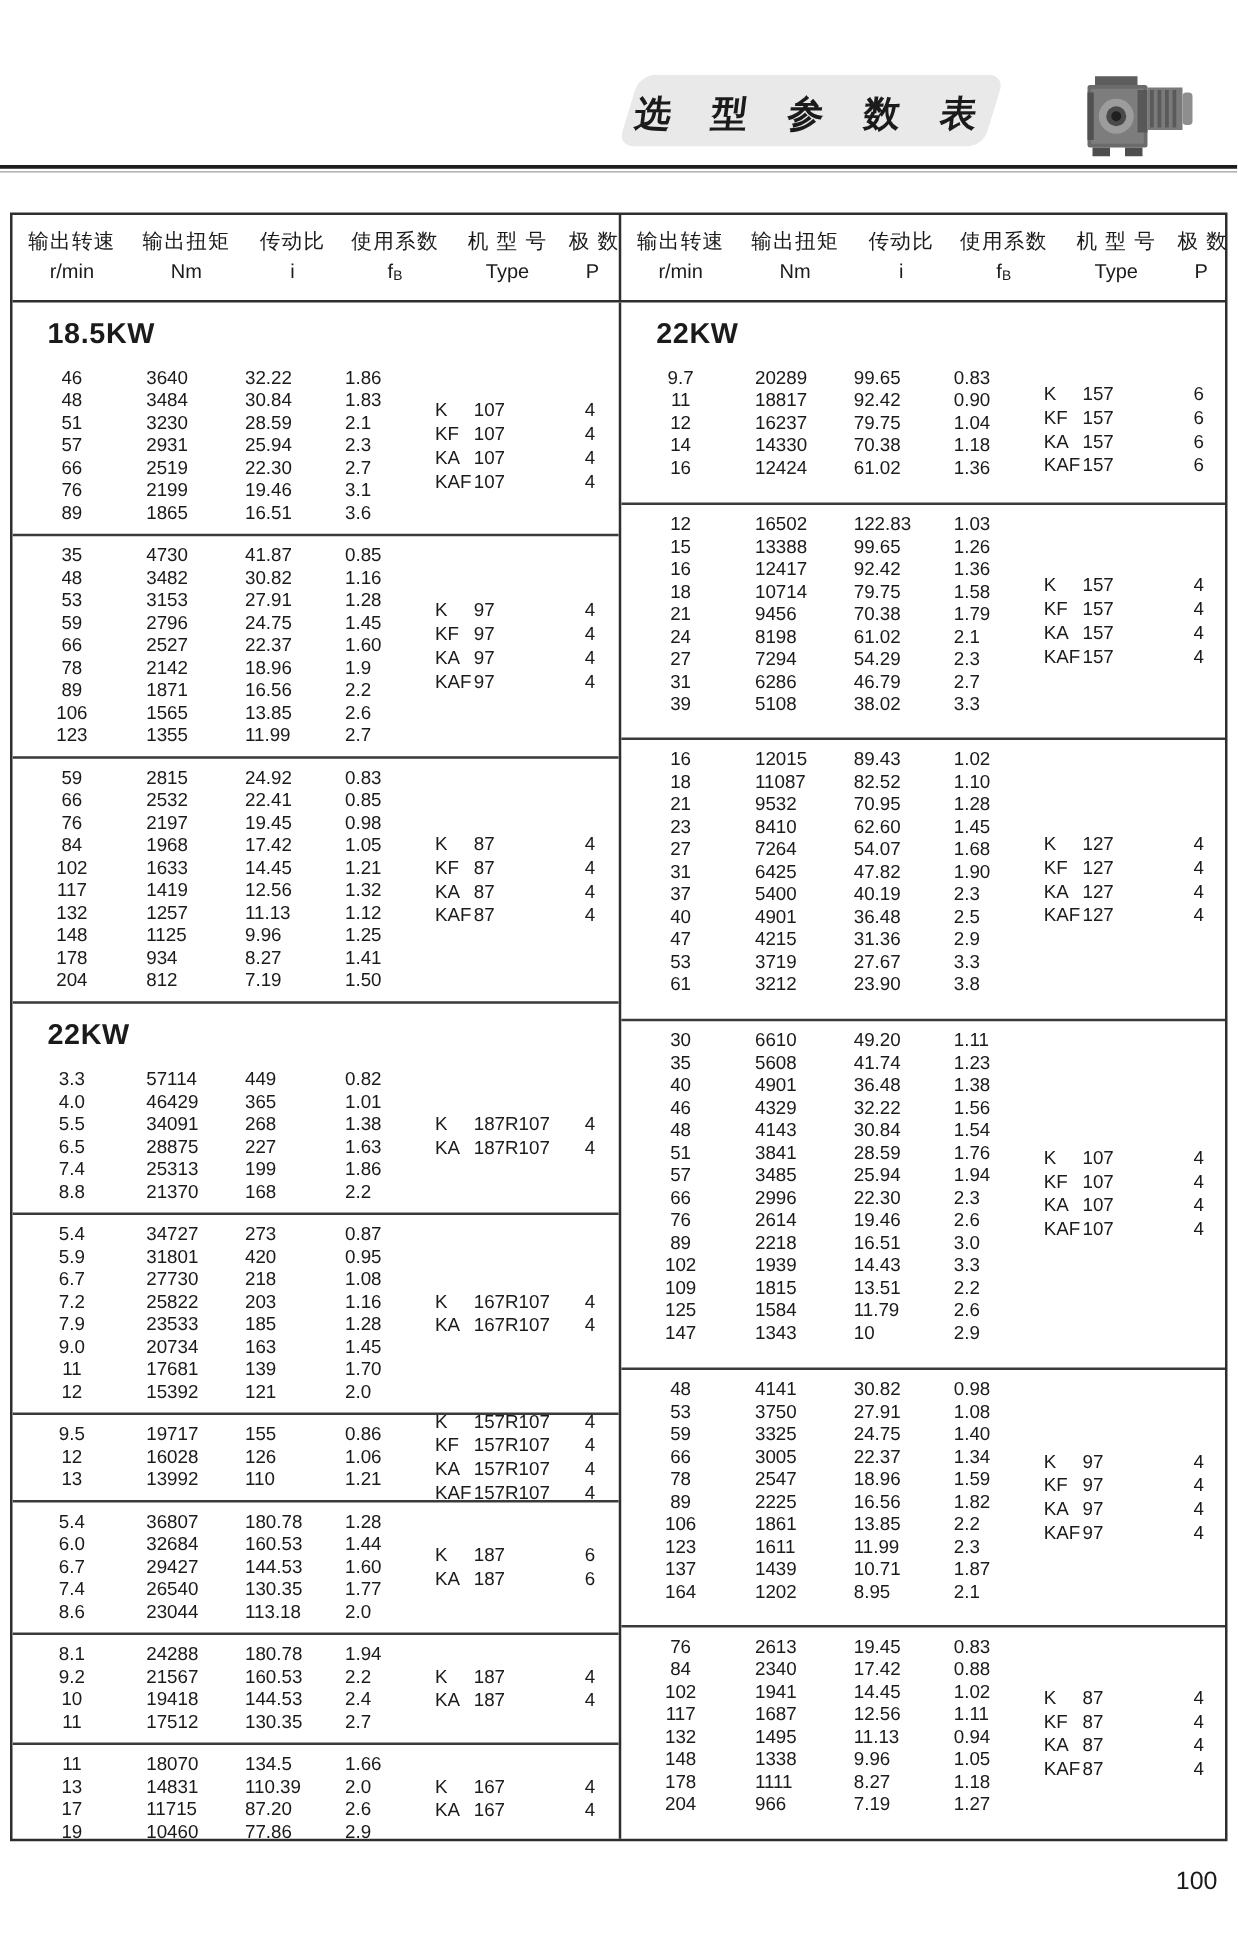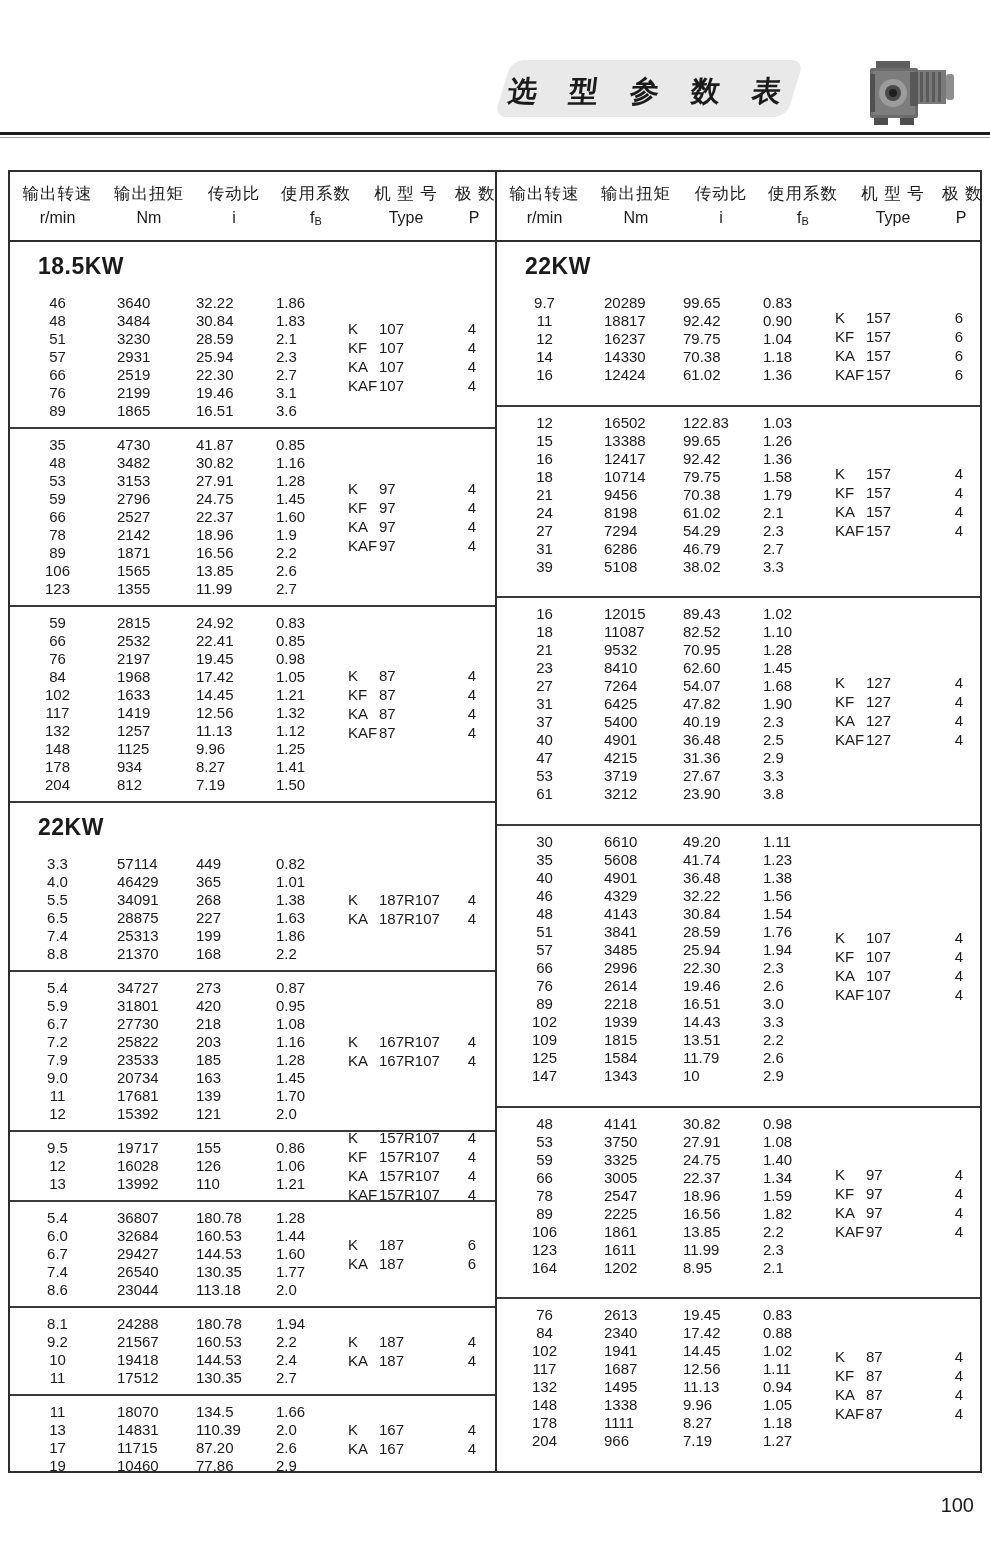--- a/index.html
+++ b/index.html
@@ -991,20 +991,26 @@
                 <div class="cell cell-i">13.85</div>
                 <div class="cell cell-fb">2.2</div>
               </div>
               <div class="row">
                 <div class="cell cell-rpm">123</div>
                 <div class="cell cell-nm">1611</div>
                 <div class="cell cell-i">11.99</div>
                 <div class="cell cell-fb">2.3</div>
               </div>
               <div class="row">
+                <div class="cell cell-rpm">137</div>
+                <div class="cell cell-nm">1439</div>
+                <div class="cell cell-i">10.71</div>
+                <div class="cell cell-fb">1.87</div>
+              </div>
+              <div class="row">
                 <div class="cell cell-rpm">164</div>
                 <div class="cell cell-nm">1202</div>
                 <div class="cell cell-i">8.95</div>
                 <div class="cell cell-fb">2.1</div>
               </div>
             </div>
             <div class="types">
               <div class="type-row">
                 <div class="type-model"><span class="type-name">K</span><span class="type-size">97</span></div>
                 <div class="type-poles">4</div>

